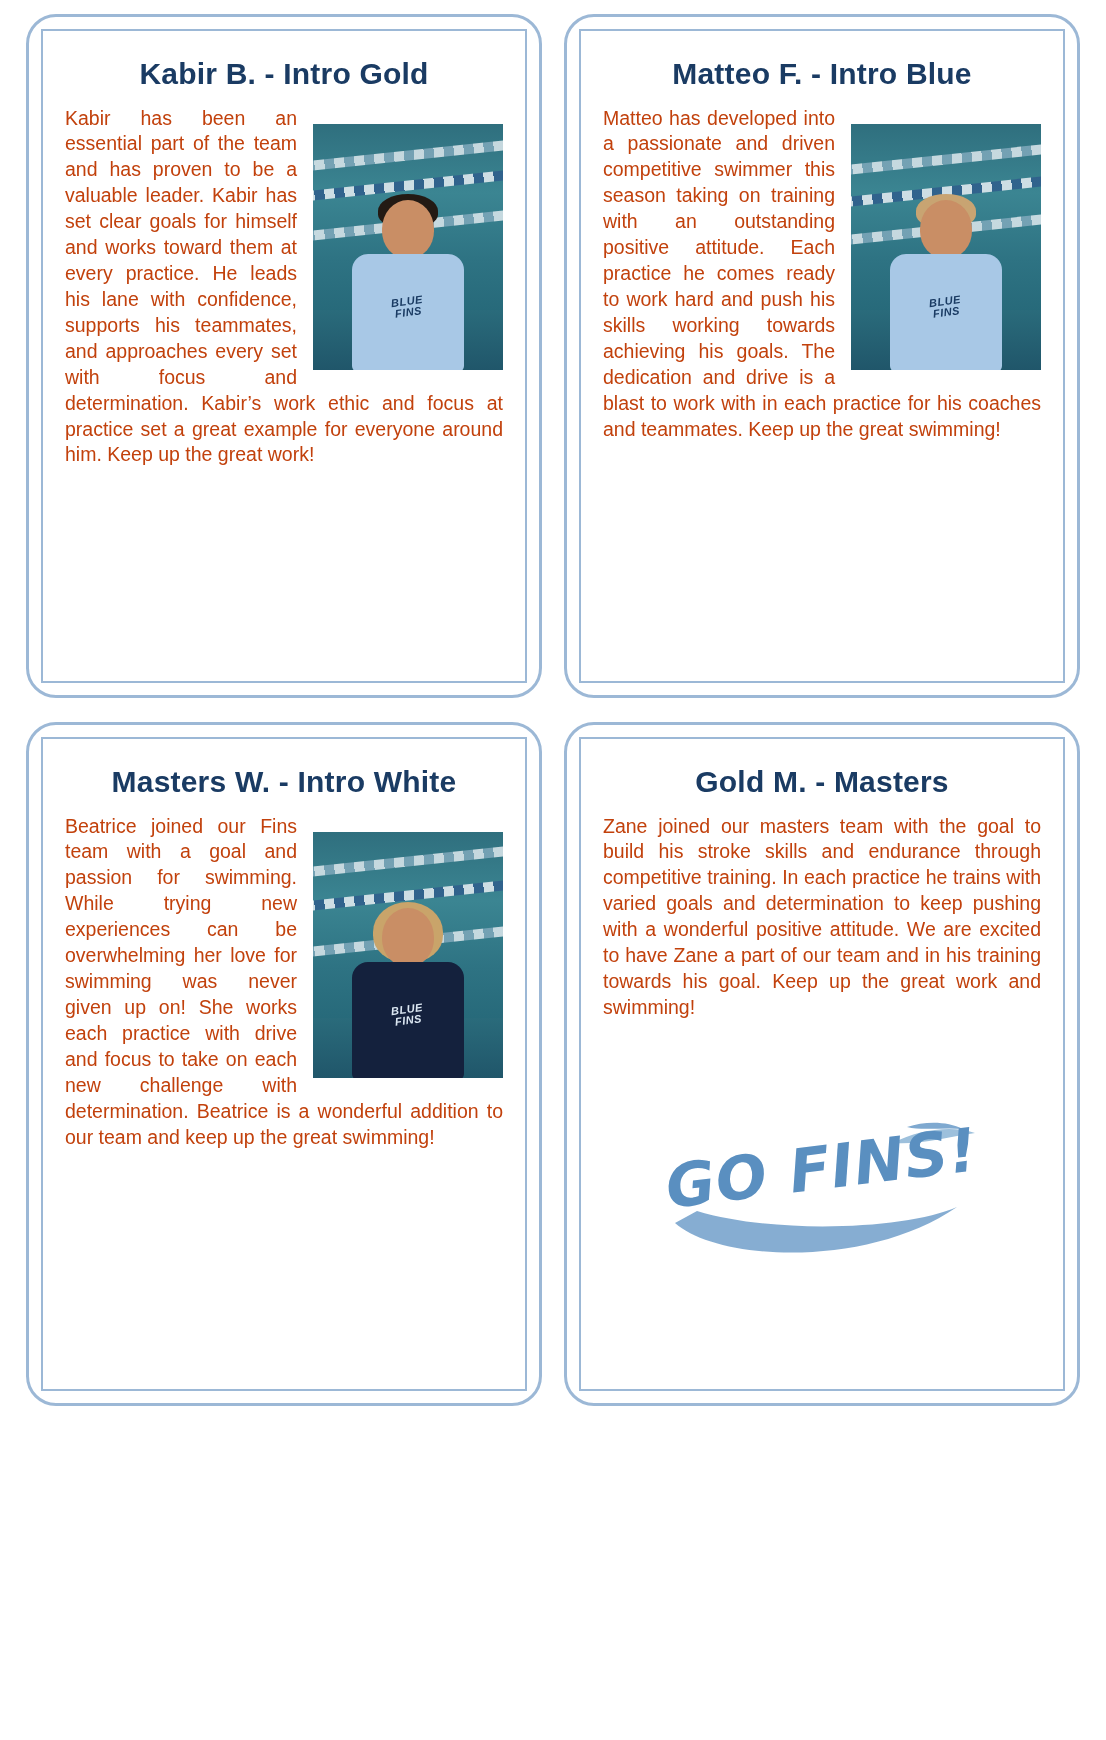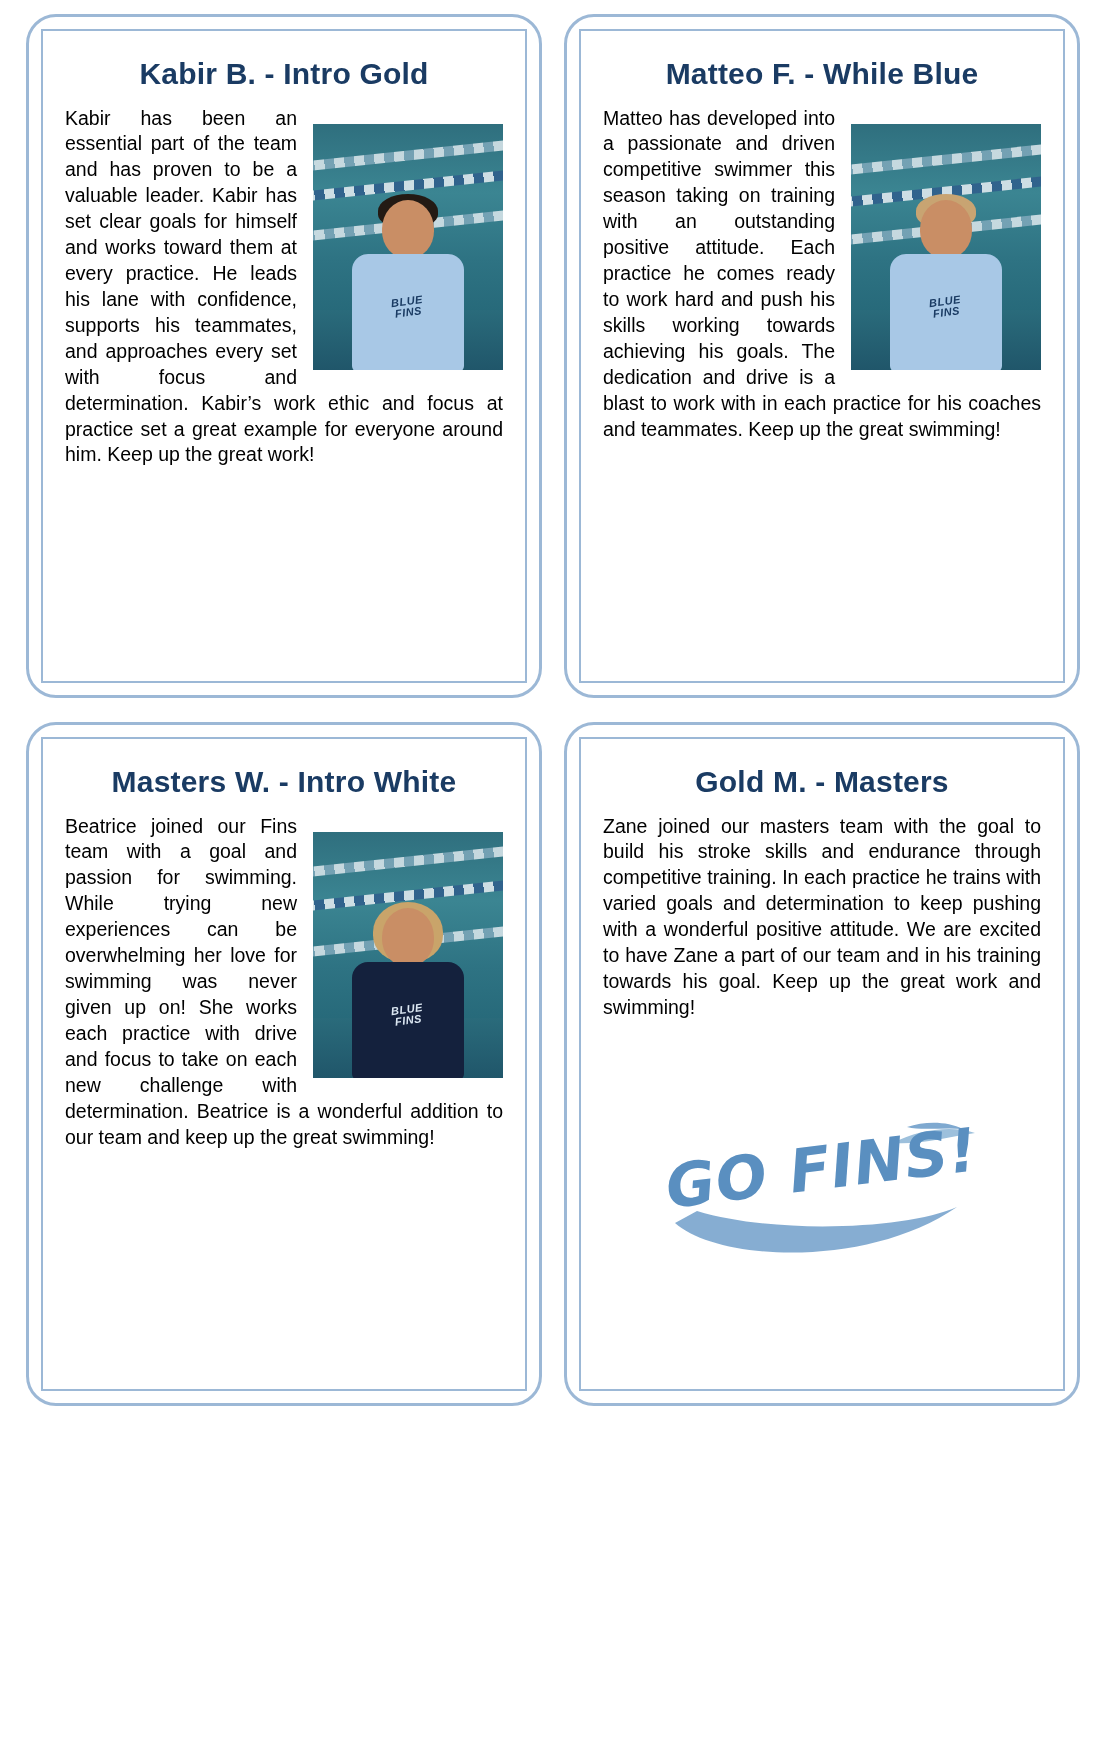--- a/index.html
+++ b/index.html
@@ -61,21 +61,21 @@
   }
 
   .body-wrap {
     position: relative;
   }
 
   .body-text {
     font-size: 19.5px;
     line-height: 1.33;
     text-align: justify;
-    color: #000000;
+    color: #c2410c;
     hyphens: none;
   }
 
   
   .photo {
     float: right;
     width: 190px;
     height: 246px;
     margin: 18px 0 6px 16px;
     border: 0;
@@ -227,21 +227,21 @@
               </div>
             </div>
           </div>
           <div class="body-text">Kabir has been an essential part of the team and has proven to be a valuable leader.  Kabir has set clear goals for himself and works toward them at every practice. He leads his lane with confidence, supports his teammates, and approaches every set with focus and determination. Kabir’s work ethic and focus at practice set a great example for everyone around him. Keep up the great work!</div>
         </div>
       </div>
     </div>
 
     <div class="card">
       <div class="card-inner">
-        <div class="card-title">Matteo F. - While Blue</div>
+        <div class="card-title">Matteo F. - Intro Blue</div>
         <div class="body-wrap">
           <div class="photo">
             <div class="pool">
               <div class="lane-line" style="top:30px"></div>
               <div class="lane-line b" style="top:62px"></div>
               <div class="lane-line" style="top:100px"></div>
               <div class="deck"></div>
             </div>
             <div class="swimmer">
               <div class="hair" style="background:#c8a472"></div>

